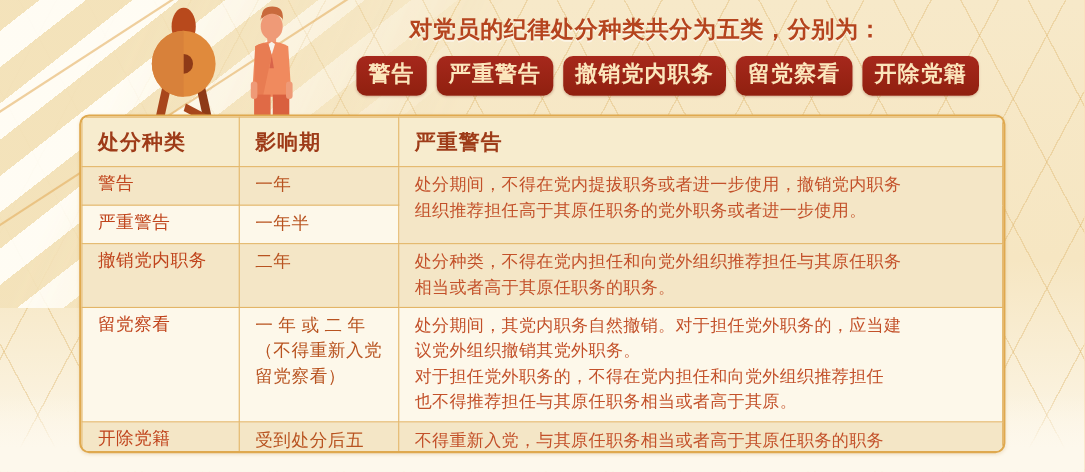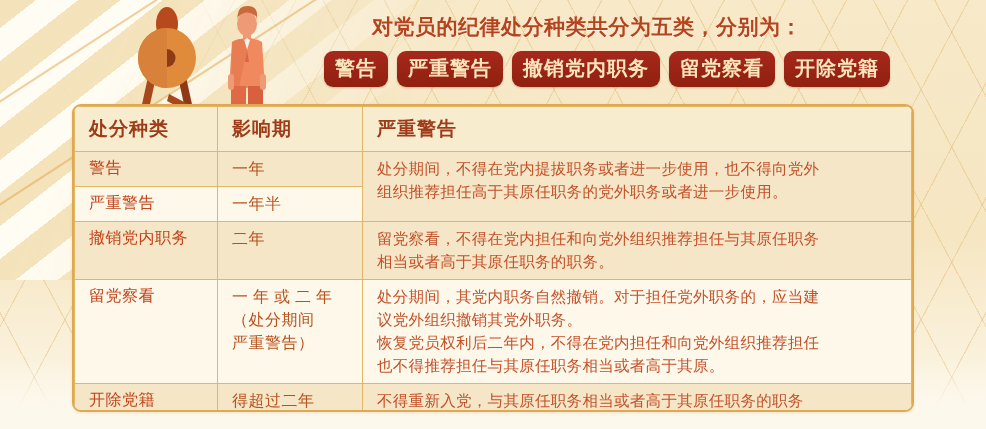--- a/index.html
+++ b/index.html
@@ -252,58 +252,58 @@
           <th>严重警告</th>
         </tr>
       </thead>
       <tbody>
         <tr class="row-a">
           <td class="c-type">警告</td>
           <td class="c-period">
             <span class="pline">一年</span>
           </td>
           <td class="c-result" rowspan="2">
-            <span class="rline">处分期间，不得在党内提拔职务或者进一步使用，也不得向党外</span>
+            <span class="rline">处分期间，不得在党内提拔职务或者进一步使用，撤销党内职务</span>
             <span class="rline">组织推荐担任高于其原任职务的党外职务或者进一步使用。</span>
           </td>
         </tr>
         <tr class="row-b">
           <td class="c-type">严重警告</td>
           <td class="c-period">
             <span class="pline">一年半</span>
           </td>
         </tr>
         <tr class="row-c">
           <td class="c-type">撤销党内职务</td>
           <td class="c-period">
             <span class="pline">二年</span>
           </td>
           <td class="c-result">
-            <span class="rline">留党察看，不得在党内担任和向党外组织推荐担任与其原任职务</span>
+            <span class="rline">处分种类，不得在党内担任和向党外组织推荐担任与其原任职务</span>
             <span class="rline">相当或者高于其原任职务的职务。</span>
           </td>
         </tr>
         <tr class="row-d">
           <td class="c-type pad-top">留党察看</td>
           <td class="c-period pad-top">
             <span class="pline">一 年 或 二 年</span>
-            <span class="pline">（处分期间</span>
-            <span class="pline">严重警告）</span>
+            <span class="pline">（不得重新入党</span>
+            <span class="pline">留党察看）</span>
           </td>
           <td class="c-result pad-top">
             <span class="rline">处分期间，其党内职务自然撤销。对于担任党外职务的，应当建</span>
             <span class="rline">议党外组织撤销其党外职务。</span>
-            <span class="rline">恢复党员权利后二年内，不得在党内担任和向党外组织推荐担任</span>
+            <span class="rline">对于担任党外职务的，不得在党内担任和向党外组织推荐担任</span>
             <span class="rline">也不得推荐担任与其原任职务相当或者高于其原。</span>
           </td>
         </tr>
         <tr class="row-e">
           <td class="c-type pad-top">开除党籍</td>
           <td class="c-period pad-top">
-            <span class="pline">得超过二年</span>
+            <span class="pline">受到处分后五</span>
 
           </td>
           <td class="c-result pad-top">
             <span class="rline">不得重新入党，与其原任职务相当或者高于其原任职务的职务</span>
 
           </td>
         </tr>
       </tbody>
     </table>
   </div>

